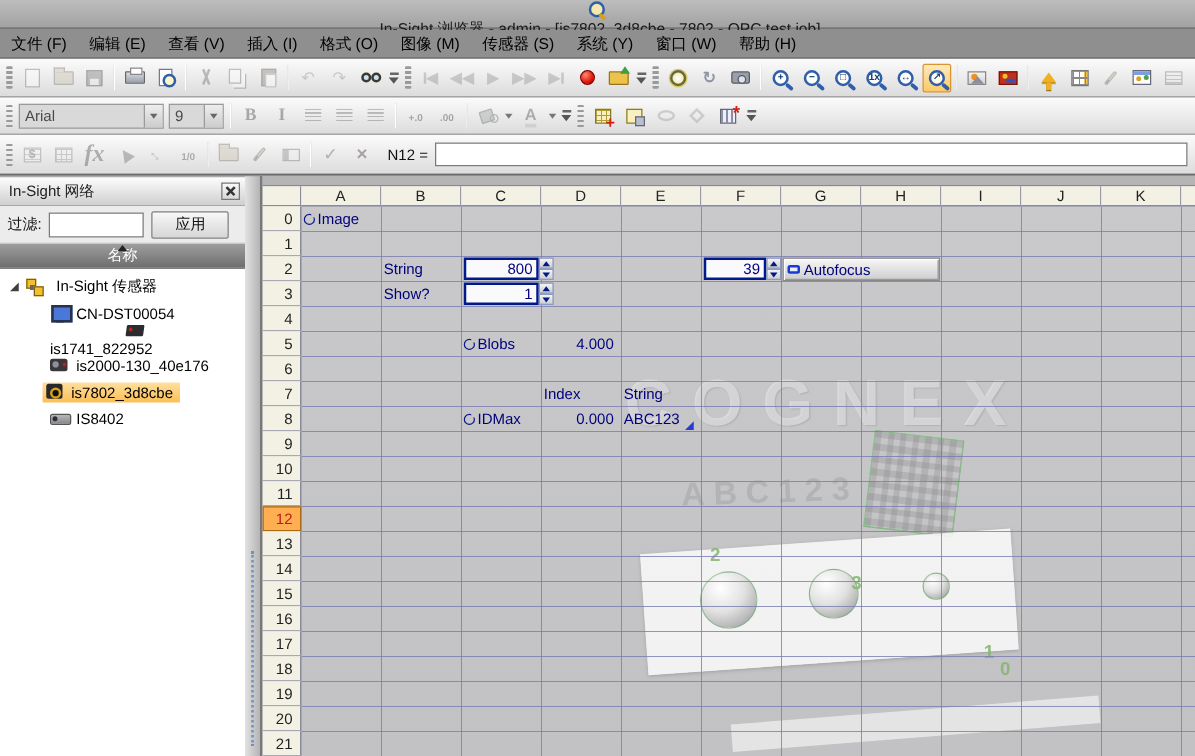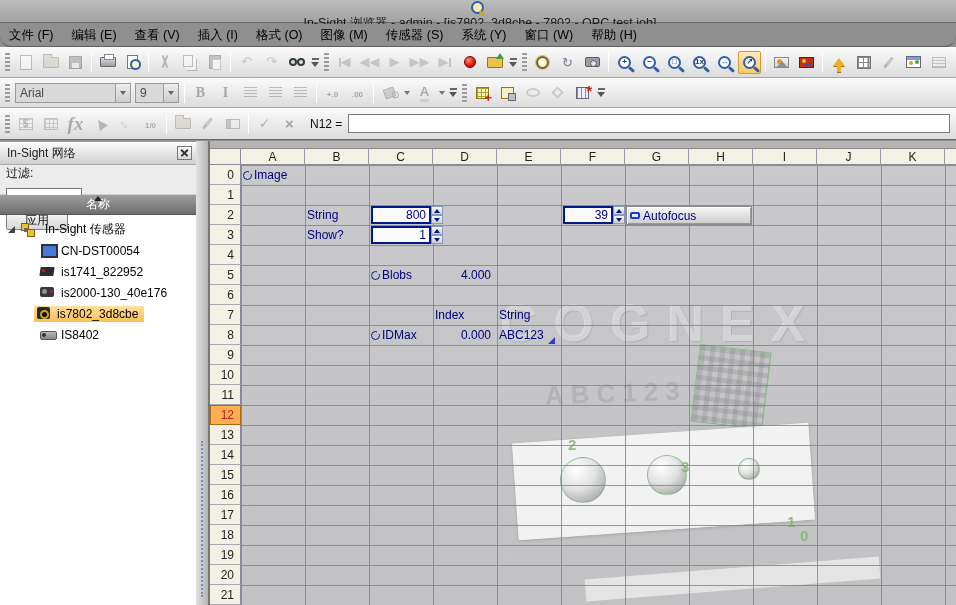--- a/index.html
+++ b/index.html
@@ -12,21 +12,21 @@
     background:linear-gradient(#bdbdbd,#a2a2a2); border-bottom:1px solid #6e6e6e;
     display:flex; align-items:center; padding-left:4px; color:#1a1a1a; font-size:12.5px;flex-direction:column; }
   .appico { width:15px; height:15px; position:relative; margin-right:5px; flex:0 0 auto; }
   .appico::before { content:""; position:absolute; left:1px; top:1px; width:9px; height:9px;
     border:2px solid #2f5fa8; border-radius:50%; background:#f4e7b0; }
   .appico::after { content:""; position:absolute; right:0; bottom:0; width:6px; height:3px;
     background:#d8a018; transform:rotate(42deg); border-radius:1px; }
 
   
   #menubar { position:absolute; left:0; top:24px; width:956px; height:23px; background:#8f8f8f;
-    border-bottom:1px solid #5f5f5f; display:flex; align-items:stretch;border-radius:11px; }
+    border-bottom:1px solid #5f5f5f; display:flex; align-items:stretch; }
   .menu-item { display:flex; align-items:center; padding:0 9px; color:#000; font-size:12.5px; cursor:default; }
 
   
   .tbrow { position:absolute; left:0; width:956px; display:flex; align-items:center;
     background:linear-gradient(#fbfbfb,#dcdcdc); border-bottom:1px solid #a6a6a6; padding:0 2px; }
   #tb1 { top:47px; height:31px; }
   #tb2 { top:78px; height:30px; }
   #tb3 { top:108px; height:32px; border-bottom:1px solid #6a6a6a; }
   .grip { width:5px; height:18px; margin:0 3px;
     background:repeating-linear-gradient(180deg,#9a9a9a 0 2px,transparent 2px 4px); border-radius:1px; flex:0 0 auto;}
@@ -128,21 +128,21 @@
 
   
   #sidebar { position:absolute; left:0; top:0; width:196px; height:464px; background:#fff; border-top:1px solid #999; }
   #panel-title { height:23px; background:linear-gradient(#fdfdfd,#cfcfcf); border-bottom:1px solid #a8a8a8;
     display:flex; align-items:center; padding:0 4px 0 7px; color:#222; }
   #panel-title .txt { flex:1; }
   .closebtn { width:15px; height:14px; border:1px solid #777; background:linear-gradient(#f8f8f8,#d8d8d8);
     display:flex; align-items:center; justify-content:center; position:relative; }
   .closebtn::before,.closebtn::after { content:""; position:absolute; width:9px; height:1.6px; background:#333; }
   .closebtn::before { transform:rotate(45deg);} .closebtn::after { transform:rotate(-45deg);}
-  #filter-row { height:30px; background:#ececec; display:flex; align-items:flex-start; padding:0 6px; gap:6px; border-bottom:1px solid #d0d0d0;flex-direction:column;}
+  #filter-row { height:30px; background:#ececec; display:flex; align-items:center; padding:0 6px; gap:6px; border-bottom:1px solid #d0d0d0;}
   #filter-row label { color:#111; }
   #filter-input { width:76px; height:20px; border:1px solid #7a7a7a; background:#fff; padding:0 3px; }
   #apply-btn { width:62px; height:22px; background:linear-gradient(#f8f8f8,#d6d6d6); border:1px solid #808080;
     border-radius:2px; font-size:12px; color:#111; font-family:inherit; }
   #name-header { height:20px; background:linear-gradient(#9e9e9e,#6e6e6e); color:#fff; display:flex;
     align-items:center; justify-content:center; position:relative; border-bottom:1px solid #555; }
   #name-header .sort { position:absolute; top:1px; left:50%; margin-left:-4px; width:0; height:0;
     border-left:4px solid transparent; border-right:4px solid transparent; border-bottom:5px solid #222; }
   #tree { background:#fff; padding-top:4px; }
   .trow { height:21px; display:flex; align-items:center; color:#000; }
@@ -514,21 +514,21 @@
             <span class="ticon ti-network"></span>
             <span class="tlab">In-Sight 传感器</span>
           </div>
           <div class="trow child">
             <span class="tlab" style="display: flex; align-items: center;">
               <span class="ticon ti-emulator"></span>
               <span>CN-DST00054</span>
             </span>
           </div>
           <div class="trow child">
-            <span class="tlab" style="display: flex; align-items: flex-end;">
+            <span class="tlab" style="display: flex; align-items: flex-end; flex-direction: column;">
               <span class="ticon ti-cam1741"></span>
               <span>is1741_822952</span>
             </span>
           </div>
           <div class="trow child">
             <span class="tlab" style="display: flex; align-items: center;">
               <span class="ticon ti-cam2000"></span>
               <span>is2000-130_40e176</span>
             </span>
           </div>

